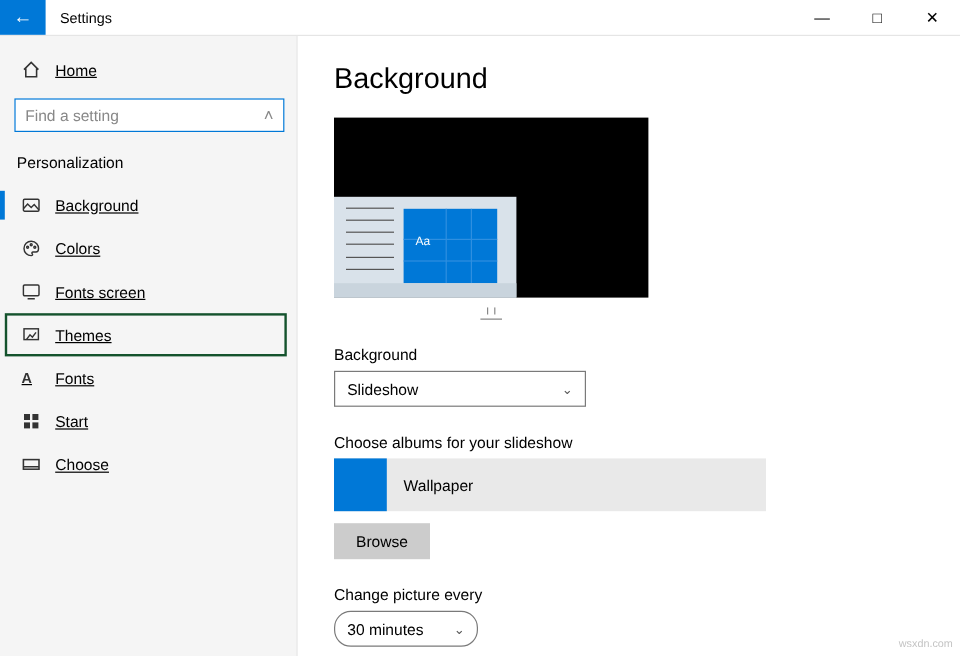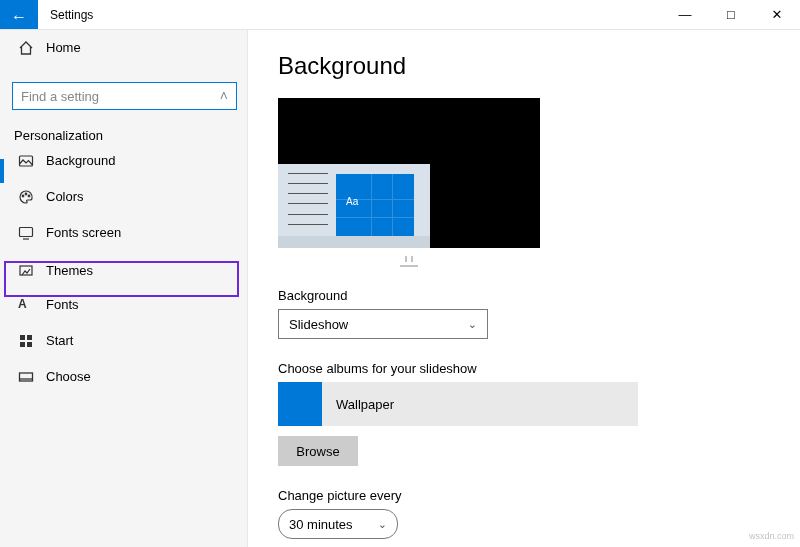--- a/index.html
+++ b/index.html
@@ -55,26 +55,27 @@
     height: calc(100% - 30px);
   }
   .sidebar {
     width: 248px;
     background: #f5f5f5;
     border-right: 1px solid #e8e8e8;
     padding: 10px 0 0 0;
   }
   .sb-row {
     display: flex;
-    align-items: flex-start;
+    align-items: center;
     height: 36px;
     padding: 0 12px 0 18px;
     font-size: 13px;
     color: #000;
     position: relative;
+    text-decoration: underline;
   }
   .sb-row .icon {
     width: 22px;
     display: flex;
     align-items: center;
     justify-content: flex-start;
     font-size: 14px;
     color: #333;
   }
   .sb-row .label { padding-left: 6px; }
@@ -107,21 +108,21 @@
   }
   .nav-list .sb-row { height: 36px; }
   .nav-active::before {
     content: '';
     position: absolute;
     left: 0; top: 6px; bottom: 6px;
     width: 4px;
     background: #0078d7;
   }
   .highlight-red {
-    border: 2px solid #6d28d9;
+    border: 2px solid #14532d;
     margin: 0 8px 0 4px;
     padding-left: 12px;
   }
   .sb-icon-svg { width:16px; height:16px; }
 
   
   .main {
     flex: 1;
     padding: 22px 30px;
     overflow: auto;

